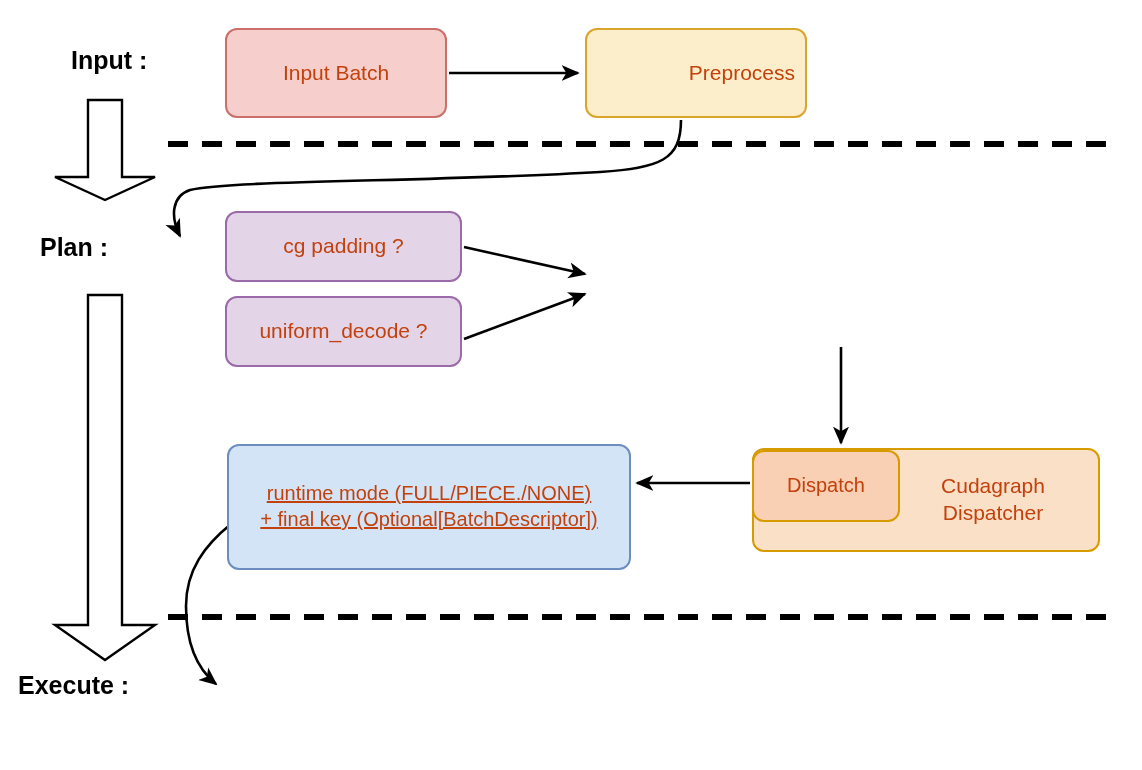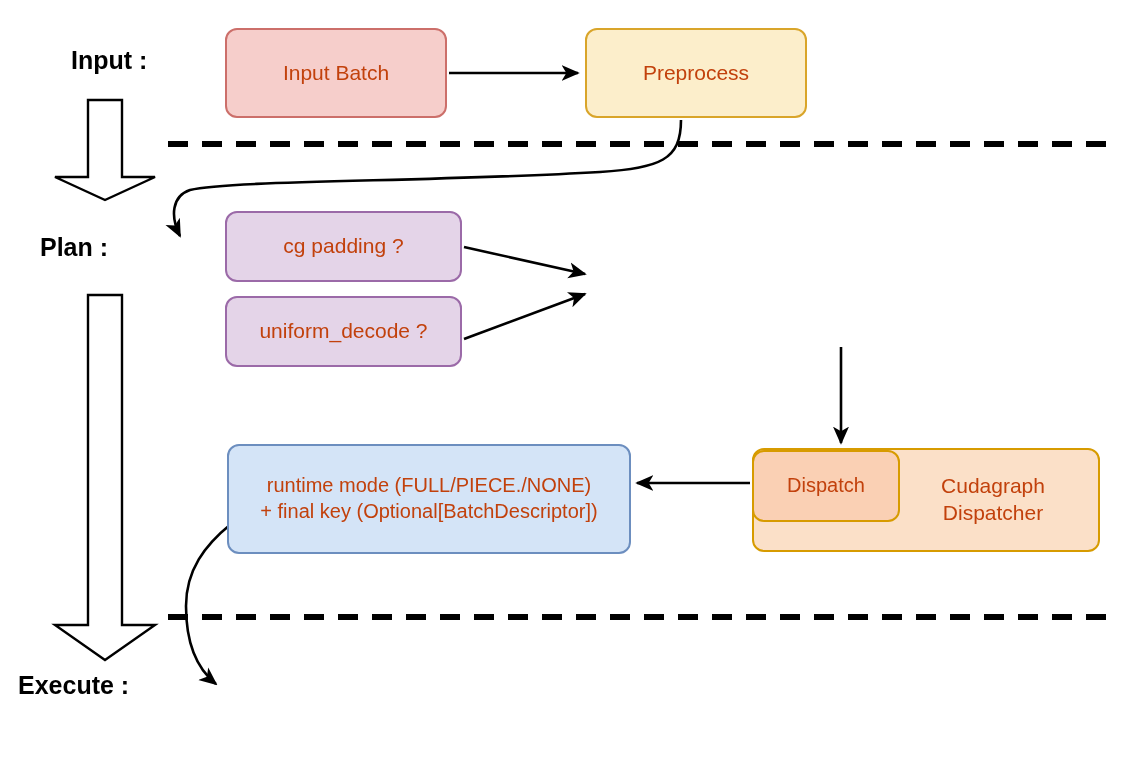--- a/index.html
+++ b/index.html
@@ -95,21 +95,21 @@
     <line x1="168" y1="617" x2="1118" y2="617" stroke="#000000" stroke-width="6" stroke-dasharray="20 14"></line>
 
     <path d="M 88 100 L 122 100 L 122 177 L 155 177 L 105 200 L 55 177 L 88 177 Z" fill="#ffffff" stroke="#000000" stroke-width="2.4" stroke-linejoin="miter"></path>
     <path d="M 88 295 L 122 295 L 122 625 L 155 625 L 105 660 L 55 625 L 88 625 Z" fill="#ffffff" stroke="#000000" stroke-width="2.4" stroke-linejoin="miter"></path>
   </svg>
 
   <div class="node" style="left:225px; top:28px; width:222px; height:90px; background:#f6cecb; border-color:#cc6f6a;">
     <span class="node-text">Input Batch</span>
   </div>
 
-  <div class="node" style="left:585px; top:28px; width:222px; height:90px; background:#fceecb; border-color:#d9a52a;">
+  <div class="node" style="left:585px; top:28px; width:222px; height:90px; background:#fceecb; border-color:#d9a52a;justify-content:flex-end;">
     <span class="node-text">Preprocess</span>
   </div>
 
   <div class="node" style="left:225px; top:211px; width:237px; height:71px; background:#e4d4e8; border-color:#9b6aa8;">
     <span class="node-text">cg padding ?</span>
   </div>
 
   <div class="node" style="left:225px; top:296px; width:237px; height:71px; background:#e4d4e8; border-color:#9b6aa8;">
     <span class="node-text">uniform_decode ?</span>
   </div>
@@ -117,19 +117,19 @@
 
   <div class="node" style="left:752px; top:448px; width:348px; height:104px; background:#fbe0c8; border-color:#d79b00; justify-content:flex-end; padding-right:20px;">
     <span class="node-text" style="width:170px; ">Cudagraph
 Dispatcher</span>
   </div>
 
   <div class="node" style="left:752px; top:450px; width:148px; height:72px; background:#fad0b4; border-color:#d79b00; font-size:20px;">
     <span class="node-text">Dispatch</span>
   </div>
 
-  <div class="node" style="left:227px; top:444px; width:404px; height:110px; background:#d4e4f7; border-color:#6c8ebf; font-size:20px;">
+  <div class="node" style="left:227px; top:444px; width:404px; height:126px; background:#d4e4f7; border-color:#6c8ebf; font-size:20px;text-decoration:underline;">
     <span class="node-text">runtime mode (FULL/PIECE./NONE)
 + final key (Optional[BatchDescriptor])</span>
   </div>
 
 
 </div>
 
 </body></html>

